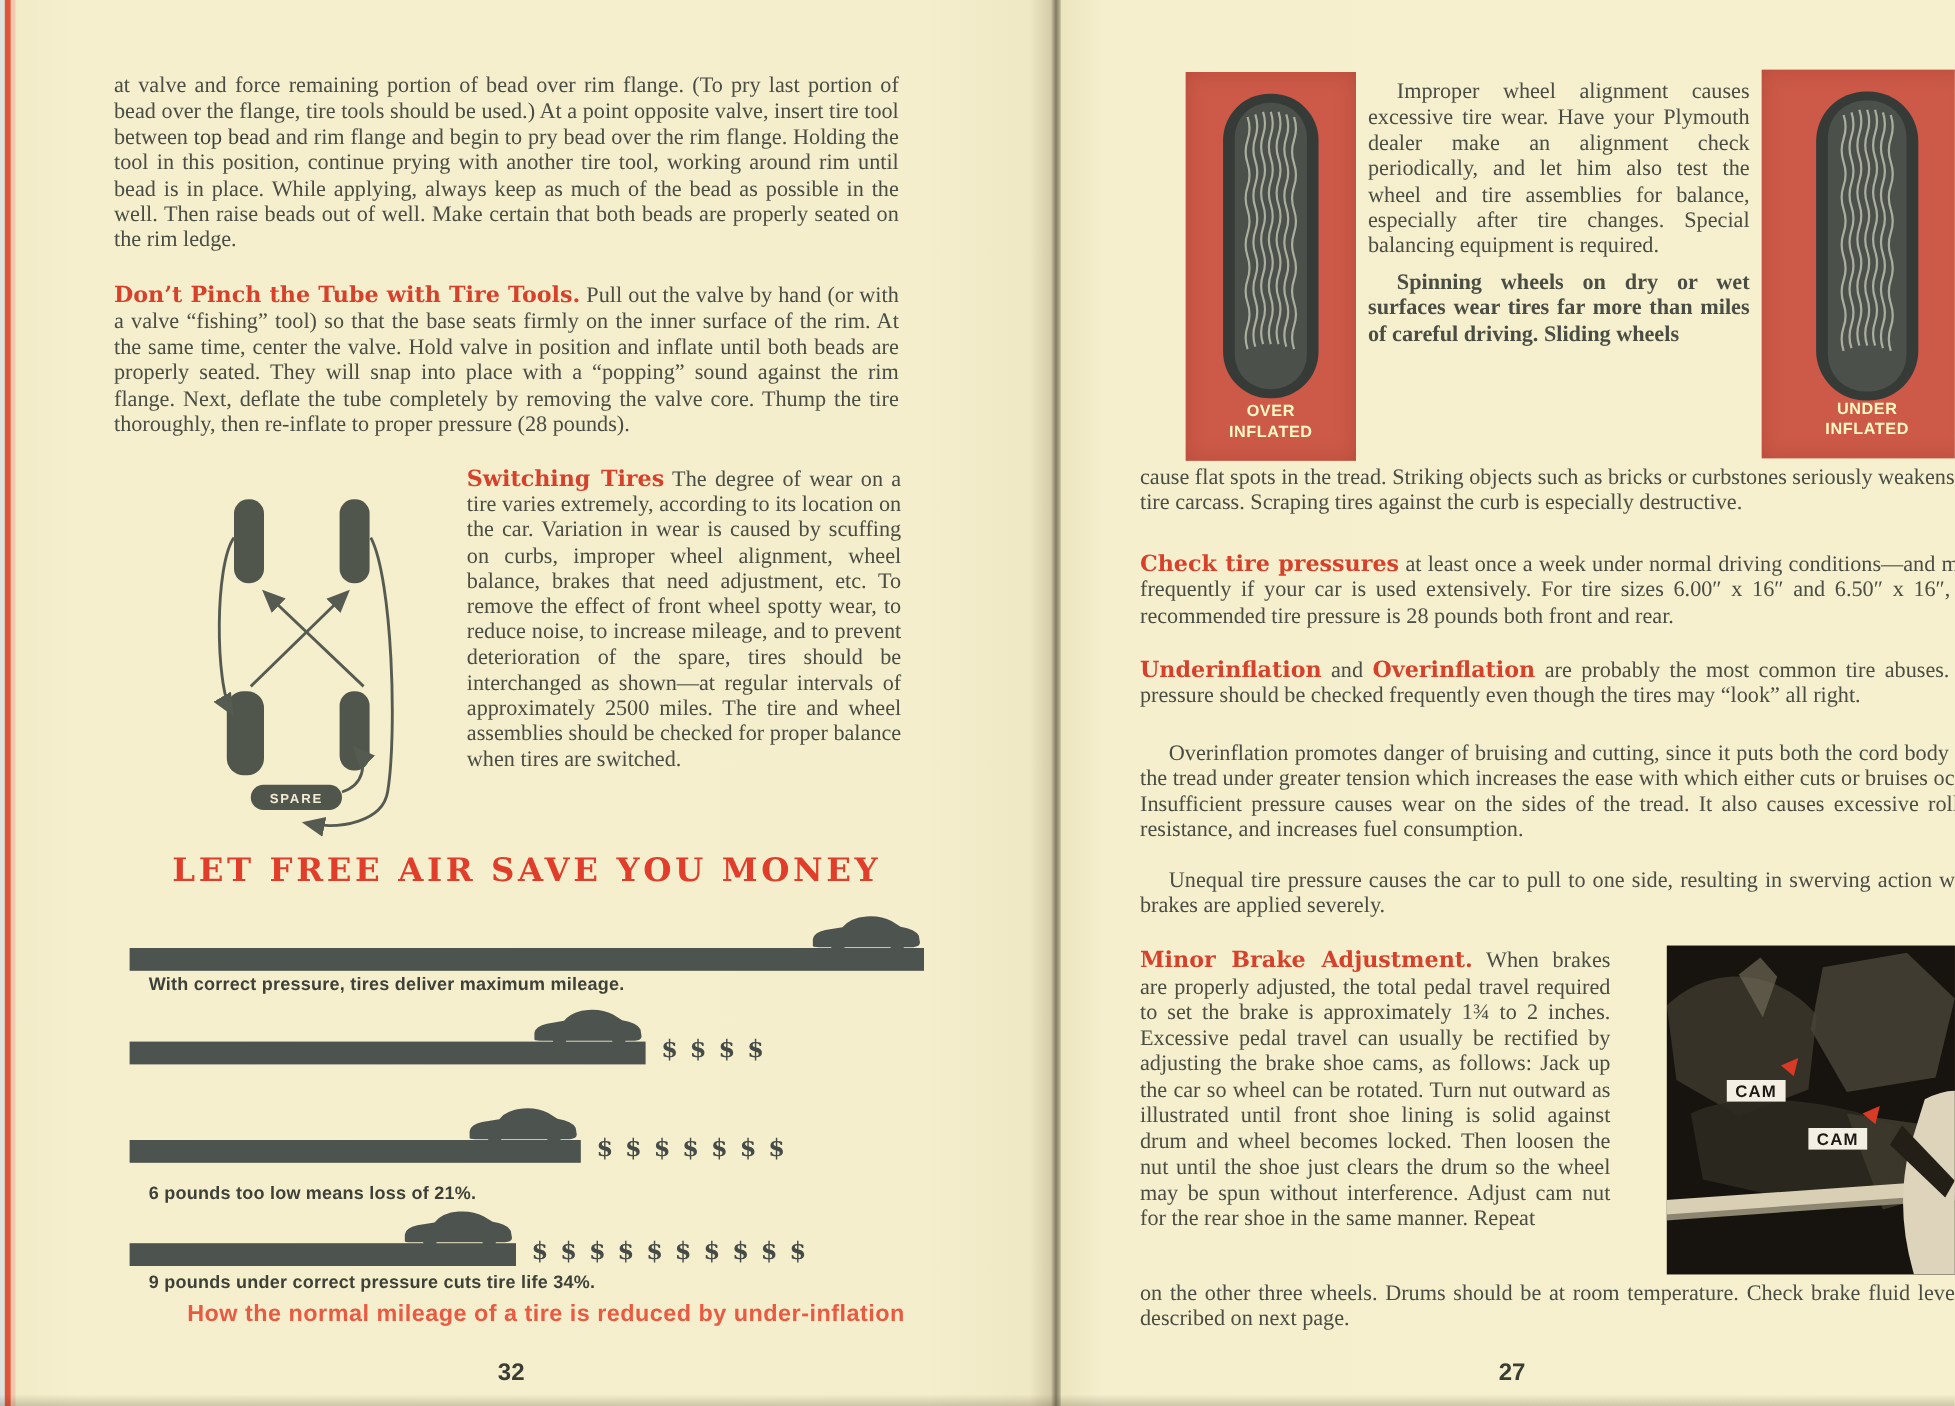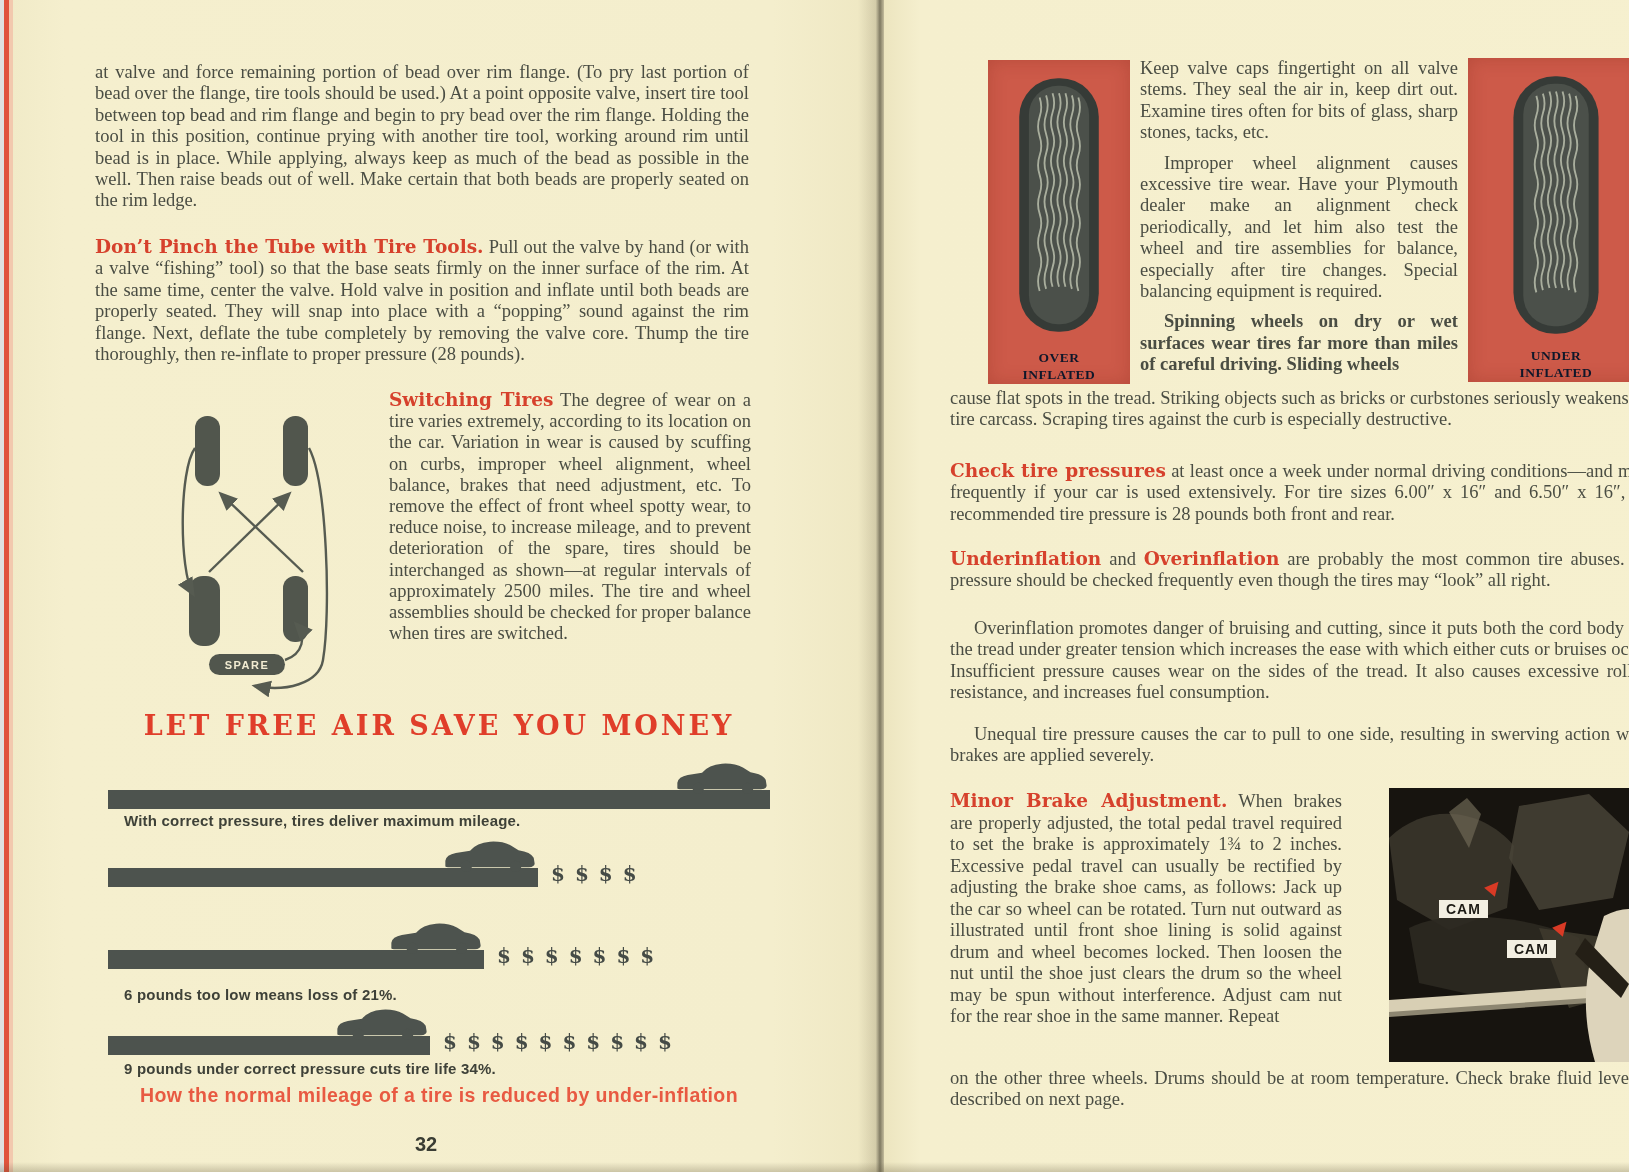--- a/index.html
+++ b/index.html
@@ -42,23 +42,23 @@
   
   .chart{left:95px;top:706px;width:662px;height:440px;}
   .crow{position:absolute;left:0;width:662px;}
   .bar{position:absolute;top:0;height:19px;background:#4d534e;}
   .car{position:absolute;}
   .dollars{position:absolute;top:-6px;font-family:"DejaVu Serif",serif;font-weight:bold;
     font-size:20px;color:#454b46;letter-spacing:1px;word-spacing:1px;white-space:nowrap;}
 
   
   .tire-panel{background:#cd5a49;box-shadow:inset 0 0 18px rgba(120,30,15,.25);}
-  .panel-label{position:absolute;left:0;right:0;bottom:1px;text-align:center;
-    font-family:Liberation Serif, serif;font-weight:bold;font-size:13.5px;
-    color:#0f172a;line-height:17px;letter-spacing:.5px;width:86px;margin:0 auto;}
+  .panel-label{position:absolute;left:0;right:0;bottom:16px;text-align:center;
+    font-family:Liberation Sans, sans-serif;font-weight:bold;font-size:13.5px;
+    color:#fef9c3;line-height:17px;letter-spacing:.5px;width:86px;margin:0 auto;}
 
   
   .photo{background:#17140f;overflow:hidden;}
   .cam-label{position:absolute;background:#f3efe2;color:#1c1a14;
     font-family:"Liberation Sans",sans-serif;font-weight:bold;font-size:14px;
     padding:1px 7px;letter-spacing:1px;}
   .red-arrow{position:absolute;width:0;height:0;border-left:7px solid transparent;
     border-right:7px solid transparent;border-bottom:14px solid #d93a25;}
 
   .spare-text{font-family:"Liberation Sans",sans-serif;font-weight:bold;}
@@ -146,21 +146,21 @@
       <div class="bar" style="width:322px;"></div>
       <svg class="car" style="left:226px;top:-33px;" width="96" height="38" viewBox="0 0 100 40">
         <path fill="#4d534e" d="M3,33 L3,27 Q4,21 14,19 L29,16.5 Q36,8 50,7 Q63,6.2 72,11 L80,16 Q93,18 96,24 L97,30 Q97,33.5 91,34 L8,34 Q3,34 3,33 Z"></path>
         <circle cx="25" cy="33" r="6" fill="#4d534e"></circle>
           <circle cx="77" cy="33" r="6" fill="#4d534e"></circle>
       </svg>
       <span class="dollars" style="left:335px;">$ $ $ $ $ $ $ $ $ $</span>
     </div>
     <div class="abs sans-caption" style="left:16px;top:354px;">9 pounds under correct pressure cuts tire life 34%.</div>
 
-    <div class="red-caption" style="position:absolute;left:0;width:662px;top:378px;">How the normal mileage of a tire is reduced by under-inflation</div>
+    <div class="red-caption" style="position:absolute;left:16px;width:662px;top:378px;">How the normal mileage of a tire is reduced by under-inflation</div>
   </div>
 
   <div class="abs page-num" style="left:82px;top:1133px;width:662px;">32</div>
 </div>
 
 <div class="gutter"></div>
 
 <div class="page page-right">
 
   <div class="abs tire-panel" style="left:104px;top:60px;width:142px;height:324px;">
@@ -174,21 +174,20 @@
         <path d="M45,16 q3,9 0,18 q-3,9 0,18 q3,9 0,18 q-3,9 0,18 q3,9 0,18 q-3,9 0,18 q3,9 0,18 q-3,9 0,18 q3,9 0,18 q-3,9 0,18"></path>
         <path d="M51,16 q3,9 0,18 q-3,9 0,18 q3,9 0,18 q-3,9 0,18 q3,9 0,18 q-3,9 0,18 q3,9 0,18 q-3,9 0,18 q3,9 0,18 q-3,9 0,18"></path>
         <path d="M57,18 q3,9 0,18 q-3,9 0,18 q3,9 0,18 q-3,9 0,18 q3,9 0,18 q-3,9 0,18 q3,9 0,18 q-3,9 0,18 q3,9 0,18 q-3,9 0,18"></path>
         <path d="M63,20 q3,9 0,18 q-3,9 0,18 q3,9 0,18 q-3,9 0,18 q3,9 0,18 q-3,9 0,18 q3,9 0,18 q-3,9 0,18 q3,9 0,18 q-3,9 0,18"></path>
       </g>
     </svg>
     <div class="panel-label">OVER INFLATED</div>
   </div>
 
   <div class="abs" style="left:256px;top:58px;width:318px;">
-    <div class="serif-body">Keep valve caps fingertight on all valve stems. They seal the air in, keep dirt out. Examine tires often for bits of glass, sharp stones, tacks, etc.</div>
     <div class="serif-body indent" style="margin-top:9px;">Improper wheel alignment causes excessive tire wear. Have your Plymouth dealer make an alignment check periodically, and let him also test the wheel and tire assemblies for balance, especially after tire changes. Special balancing equipment is required.</div>
     <div class="serif-body indent" style="margin-top:9px;font-weight:bold;">Spinning wheels on dry or wet surfaces wear tires far more than miles of careful driving. Sliding wheels</div>
   </div>
 
   <div class="abs tire-panel" style="left:584px;top:58px;width:176px;height:324px;">
     <svg style="position:absolute;left:36px;top:16px;" width="104" height="262" viewBox="0 0 90 240">
       <rect x="6" y="2" width="78" height="236" rx="38" fill="#363b37"></rect>
       <rect x="15" y="9" width="60" height="222" rx="28" fill="#4b504a"></rect>
       <g stroke="#b4b9a7" stroke-width="1.7" fill="none" opacity="0.9">
         <path d="M27,20 q3,9 0,18 q-3,9 0,18 q3,9 0,18 q-3,9 0,18 q3,9 0,18 q-3,9 0,18 q3,9 0,18 q-3,9 0,18 q3,9 0,18 q-3,9 0,18"></path>
@@ -235,15 +234,16 @@
       <path d="M196,150 L240,196 L232,210 L186,166 Z" fill="#241f16"></path>
     </svg>
     <div class="cam-label" style="left:50px;top:112px;">CAM</div>
     <div class="red-arrow" style="left:98px;top:92px;transform:rotate(40deg);"></div>
     <div class="cam-label" style="left:118px;top:152px;">CAM</div>
     <div class="red-arrow" style="left:166px;top:132px;transform:rotate(40deg);"></div>
   </div>
 
   <div class="abs serif-body" style="left:66px;top:1068px;width:706px;">on the other three wheels. Drums should be at room temperature. Check brake fluid level as described on next page.</div>
 
+  <div class="abs page-num" style="left:66px;top:1133px;width:620px;">27</div>
 </div>
 
 <div class="bottom-shade"></div>
 
 </body></html>

